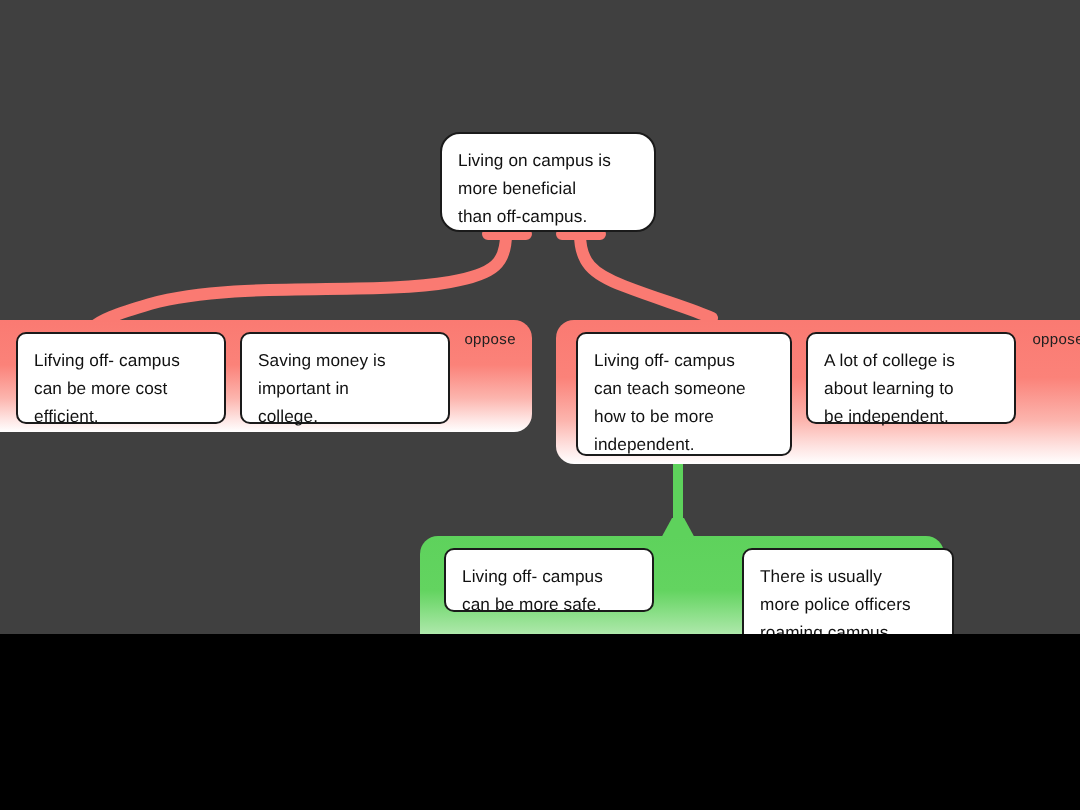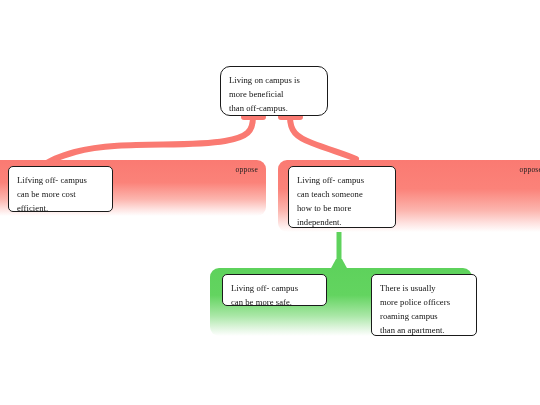--- a/index.html
+++ b/index.html
@@ -3,24 +3,24 @@
 <meta charset="utf-8">
 <style>
   html, body {
     margin: 0;
     padding: 0;
     background: #000000;
   }
   #canvas {
     position: relative;
     width: 540px;
-    height: 405px;
-    background: #ffffff;
+    height: 317px;
+    background: #404040;
     overflow: hidden;
-    font-family: Liberation Serif, serif;
+    font-family: Liberation Sans, sans-serif;
   }
   svg.connectors {
     position: absolute;
     left: 0;
     top: 0;
     width: 540px;
     height: 405px;
     pointer-events: none;
   }
   
@@ -83,28 +83,34 @@
   <div class="node root" style="left:220px; top:66px; width:108px; height:50px;">Living on campus is
 more beneficial
 than off-campus.</div>
 
   <div class="group oppose" style="left:-10px; top:160px; width:276px; height:56px; border-radius:0 9px 9px 0;">
     <span class="group-label">oppose</span>
   </div>
   <div class="node" style="left:8px; top:166px; width:105px; height:46px;">Lifving off- campus
 can be more cost
 efficient.</div>
+  <div class="node" style="left:120px; top:166px; width:105px; height:46px;">Saving money is
+important in
+college.</div>
 
   <div class="group oppose" style="left:278px; top:160px; width:272px; height:72px; border-radius:9px 0 0 9px;">
     <span class="group-label">oppose</span>
   </div>
   <div class="node" style="left:288px; top:166px; width:108px; height:62px;">Living off- campus
 can teach someone
 how to be more
 independent.</div>
+  <div class="node" style="left:403px; top:166px; width:105px; height:46px;">A lot of college is
+about learning to
+be independent.</div>
 
   <div class="group support" style="left:210px; top:268px; width:262px; height:68px;">
     <span class="group-label">support</span>
   </div>
   <div class="node" style="left:222px; top:274px; width:105px; height:32px;">Living off- campus
 can be more safe.</div>
   <div class="node" style="left:333px; top:274px; width:106px; height:62px;margin-left:38px;">There is usually
 more police officers
 roaming campus
 than an apartment.</div>

